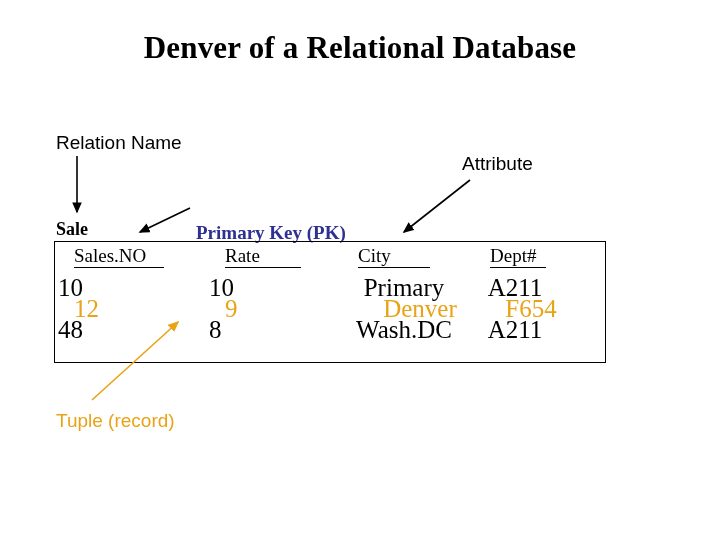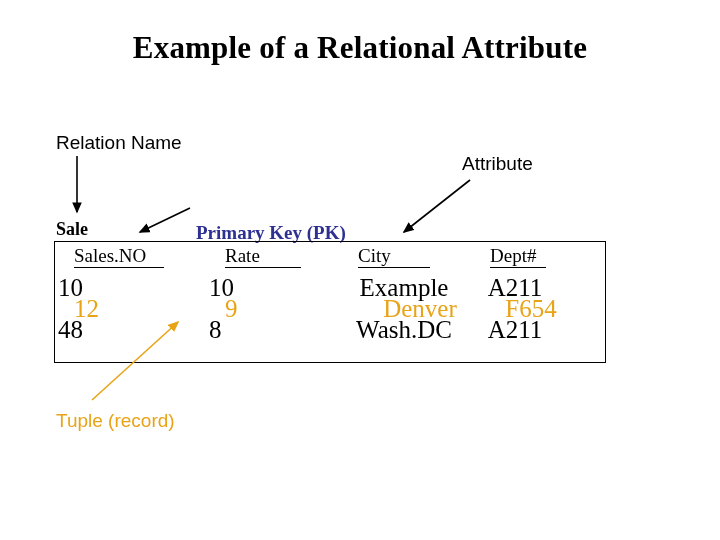--- a/index.html
+++ b/index.html
@@ -140,42 +140,42 @@
     width: 720px;
     height: 540px;
     pointer-events: none;
   }
 </style>
 </head>
 <body>
 
 <div class="slide">
 
-  <div class="title">Example of a Relational Attribute</div>
+  <div class="title">Denver of a Relational Database</div>
 
   <div class="label-relation-name">Relation Name</div>
   <div class="label-attribute">Attribute</div>
   <div class="label-pk">Primary Key (PK)</div>
   <div class="label-tuple">Tuple (record)</div>
 
   <div class="label-sale">Sale</div>
 
   <div class="table-box"></div>
 
   <div class="tbl">
     <div class="hdr-row">
       <div class="hdr c0">Sales.NO</div>
       <div class="hdr c1">Rate</div>
       <div class="hdr c2">City</div>
       <div class="hdr c3">Dept#</div>
     </div>
 
     <div class="cell col0 row0">10</div>
     <div class="cell col1 row0">10</div>
-    <div class="cell col2 row0">Example</div>
+    <div class="cell col2 row0">Primary</div>
     <div class="cell col3 row0">A211</div>
 
     <div class="cell col0 row1 gold">12</div>
     <div class="cell col1 row1 gold">9</div>
     <div class="cell col2 row1 gold">Denver</div>
     <div class="cell col3 row1 gold">F654</div>
 
     <div class="cell col0 row2">48</div>
     <div class="cell col1 row2">8</div>
     <div class="cell col2 row2">Wash.DC</div>

